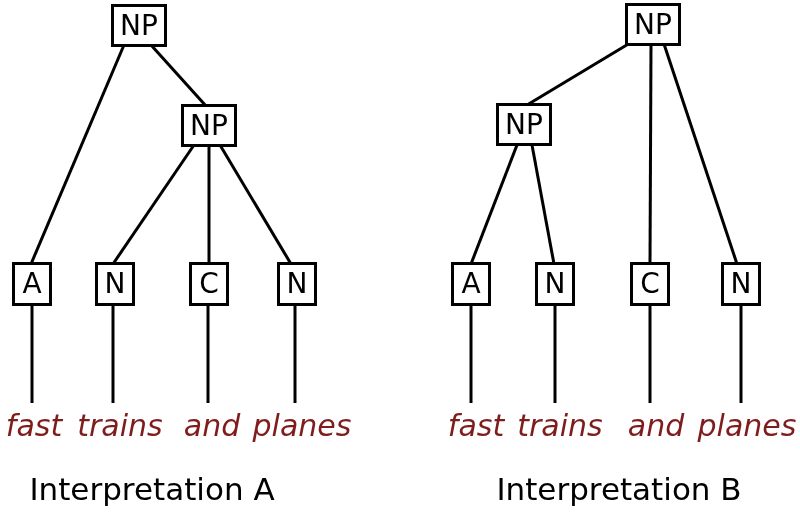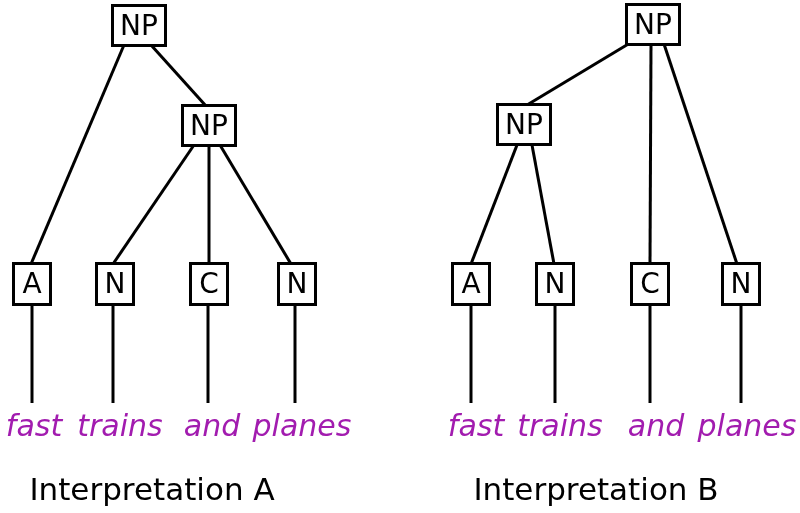--- a/index.html
+++ b/index.html
@@ -46,21 +46,21 @@
     width: 40px;
     height: 44px;
     line-height: 38px;
   }
   .word {
     position: absolute;
     top: 408px;
     transform: translateX(-50%);
     font-size: 30px;
     font-style: italic;
-    color: #a21caf;
+    color: #7f1d1d;
     white-space: nowrap;
     z-index: 2;
   }
   .caption {
     position: absolute;
     top: 471px;
     transform: translateX(-50%);
     font-size: 31px;
     color: #000000;
     white-space: nowrap;
@@ -114,15 +114,15 @@
   <div class="node leaf-node" style="left:451px; top:262px;">A</div>
   <div class="node leaf-node" style="left:535px; top:262px;">N</div>
   <div class="node leaf-node" style="left:630px; top:262px;">C</div>
   <div class="node leaf-node" style="left:721px; top:262px;">N</div>
 
   <span class="word" style="left:476px;">fast</span>
   <span class="word" style="left:560px;">trains</span>
   <span class="word" style="left:656px;">and</span>
   <span class="word" style="left:747px;">planes</span>
 
-  <div class="caption" style="left:596px;">Interpretation B</div>
+  <div class="caption" style="left:619px;">Interpretation B</div>
 
 </div>
 
 </body></html>

